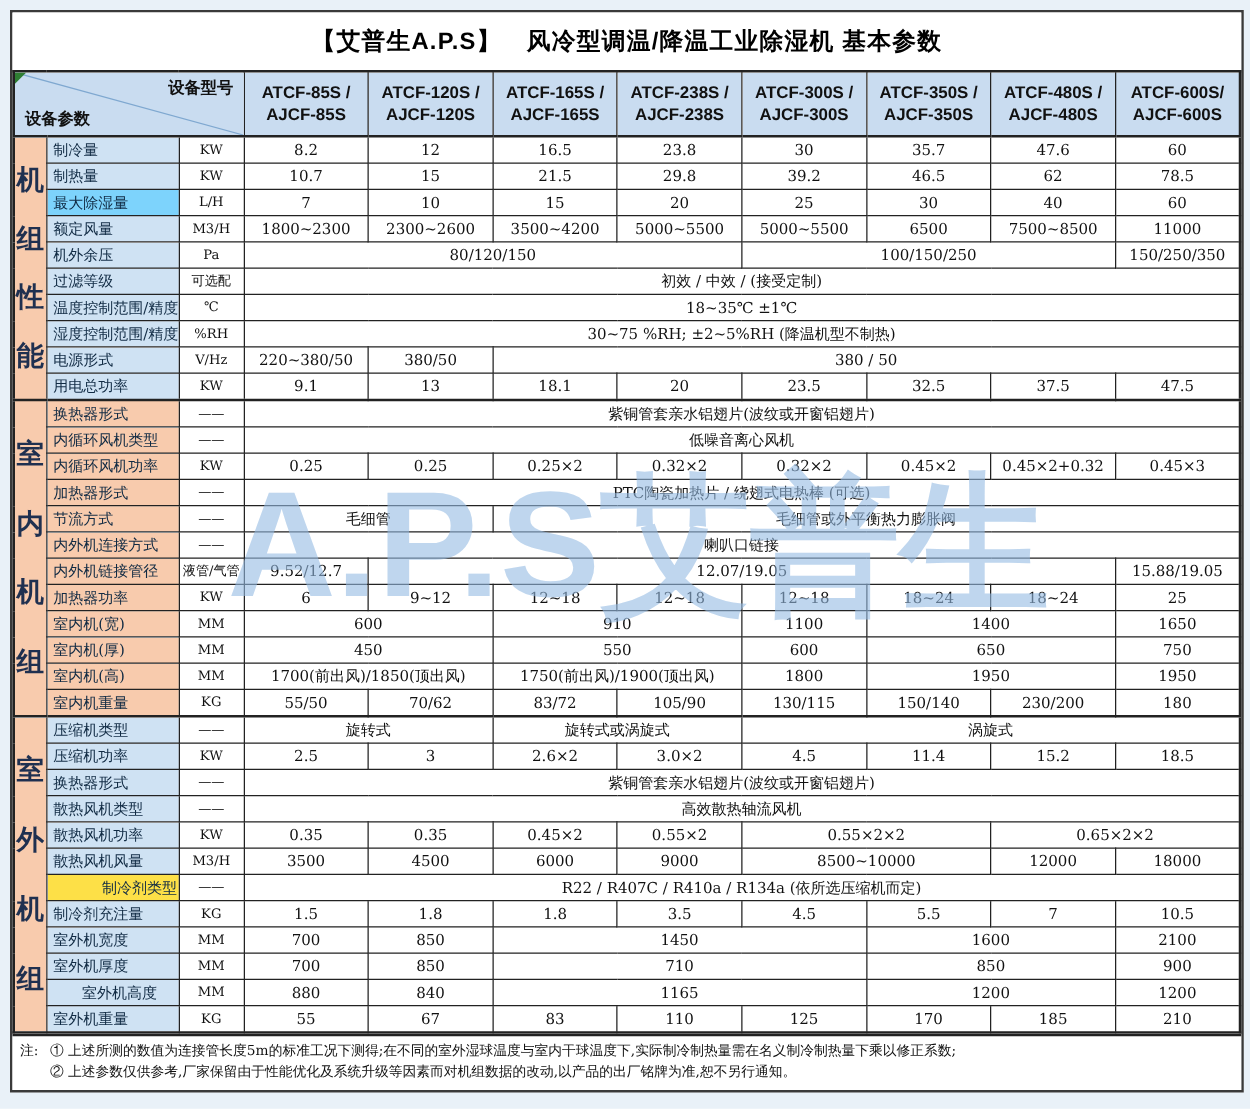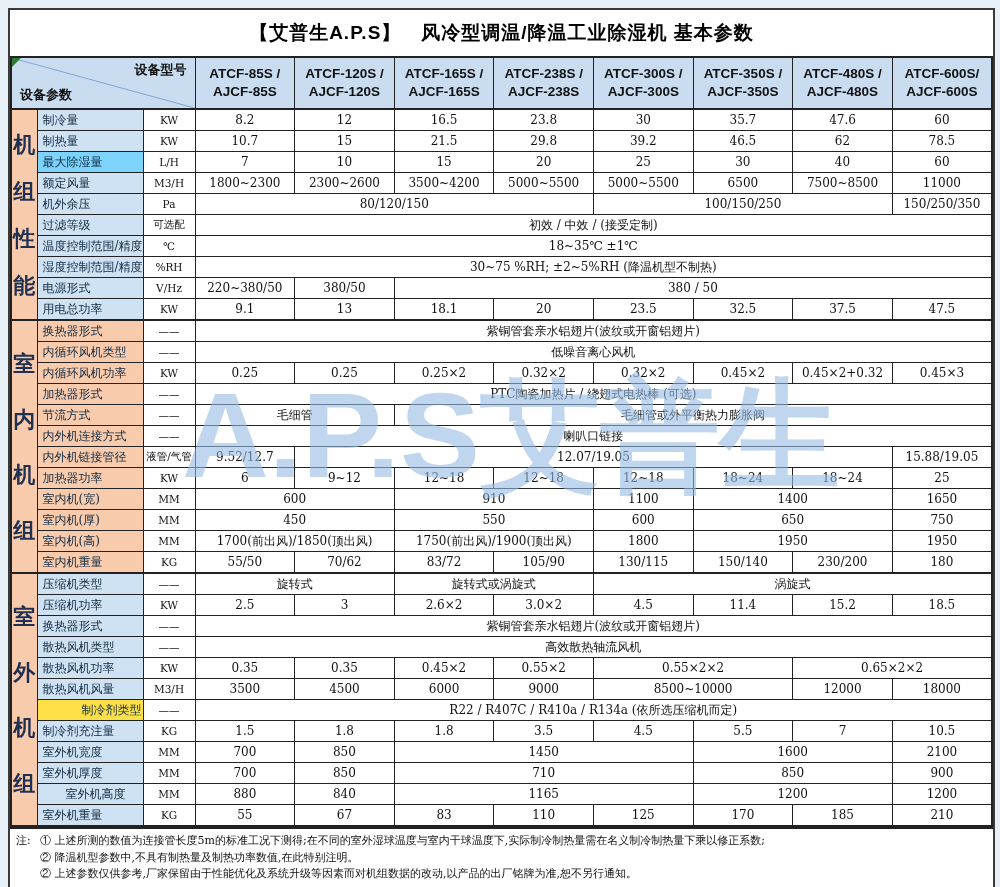--- a/index.html
+++ b/index.html
@@ -444,19 +444,18 @@
           <td class="val" colspan="1">185</td>
           <td class="val" colspan="1">210</td>
         </tr>
       </tbody>
   </table>
 
   <div class="notes">
     <div class="prefix">注:</div>
     <div class="items">
       <div>① 上述所测的数值为连接管长度5m的标准工况下测得;在不同的室外湿球温度与室内干球温度下,实际制冷制热量需在名义制冷制热量下乘以修正系数;</div>
-      <div>② 降温机型参数中,不具有制热量及制热功率数值,在此特别注明。</div>
       <div>② 上述参数仅供参考,厂家保留由于性能优化及系统升级等因素而对机组数据的改动,以产品的出厂铭牌为准,恕不另行通知。</div>
     </div>
   </div>
 </div>
 
 <div class="watermark">A.P.S艾普生</div>
 
 </body></html>

